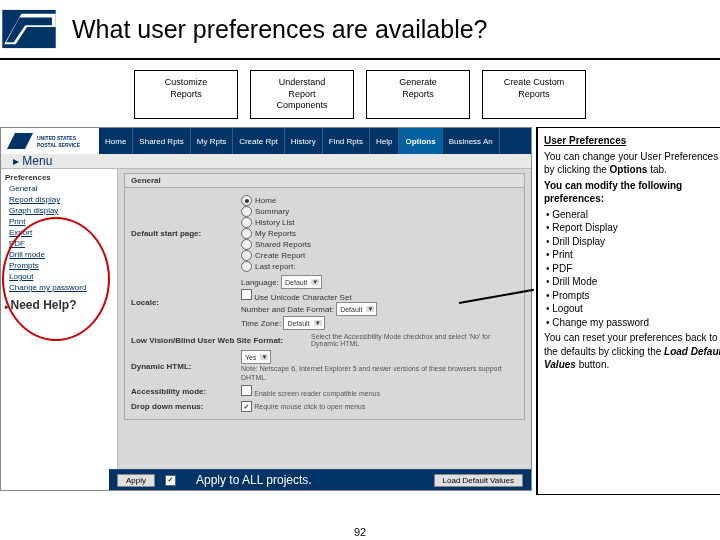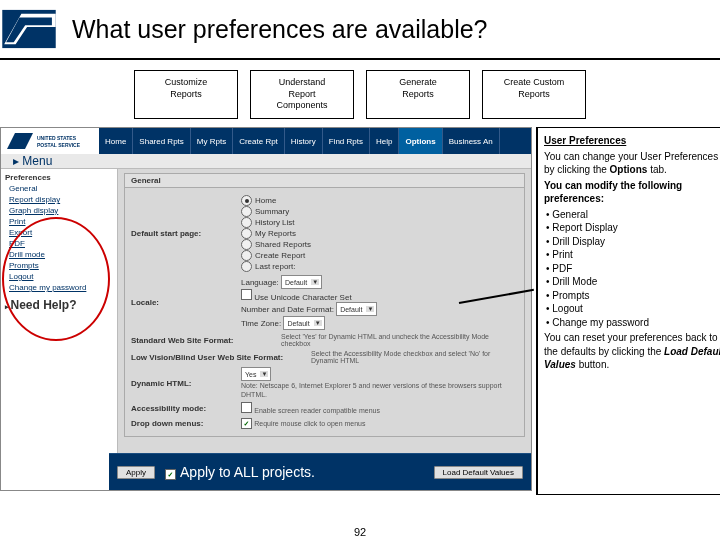--- a/index.html
+++ b/index.html
@@ -40,23 +40,23 @@
   .radio-list { display: flex; flex-direction: column; gap: 0; }
   .radio-item { display: flex; align-items: center; gap: 3px; margin: 0; }
   .radio-dot { width: 9px; height: 9px; border: 1px solid #666; border-radius: 50%; display: inline-flex; align-items: center; justify-content: center; background: #f0f0f0; flex-shrink: 0; }
   .radio-dot.checked::after { content: ""; width: 4px; height: 4px; background: #333; border-radius: 50%; }
   .sel { border: 1px solid #888; background: #fff; font-size: 7px; padding: 0 14px 0 3px; height: 12px; display: inline-flex; align-items: center; position: relative; }
   .sel::after { content: "▼"; font-size: 6px; color: #333; position: absolute; right: 2px; background: #ddd; padding: 0 1px; }
   .checkbox { width: 9px; height: 9px; border: 1px solid #666; background: #fff; display: inline-flex; align-items: center; justify-content: center; font-size: 7px; flex-shrink: 0; }
   .checkbox.checked::after { content: "✓"; color: #006600; font-weight: bold; }
   .note { font-size: 7px; color: #555; }
 
-  .bottom-bar { position: absolute; left: 108px; right: 0; bottom: 0; background: #003366; height: 20px; display: flex; align-items: center; justify-content: space-between; padding: 8px 8px; border-top: 1px solid #1a4d80; }
+  .bottom-bar { position: absolute; left: 108px; right: 0; bottom: 0; background: #003366; height: 20px; display: flex; align-items: center; justify-content: space-between; padding: 0 8px; border-top: 1px solid #1a4d80; }
   .btn { background: #e0e0e0; border: 1px solid #888; font-size: 8px; padding: 1px 8px; cursor: pointer; border-radius: 1px; }
-  .apply-chk { display: flex; align-items: flex-end; gap: 4px; color: #fff; font-size: 14px; }
+  .apply-chk { display: flex; align-items: center; gap: 20px; color: #fff; font-size: 12px; }
 
   
   .explain { flex: 0 0 184px; margin-left: 4px; border: 1px solid #000; border-left: 2px solid #000; padding: 4px 6px; font-size: 10px; line-height: 1.35; color: #000; height: 358px; overflow: hidden; }
   .explain-title { font-weight: bold; text-decoration: underline; }
   .explain p { margin: 2px 0; }
   .bullet { margin: 0 0 0 2px; }
   .bullet::before { content: "• "; }
   .bi { font-style: italic; font-weight: bold; }
 
   
@@ -175,24 +175,20 @@
               <div class="row-value">
                 <span>Language:</span>
                 <span class="sel">Default</span><br>
                 <span class="checkbox"></span>
                 <span>Use Unicode Character Set</span><br>
                 <span>Number and Date Format:</span>
                 <span class="sel">Default</span><br>
                 <span>Time Zone:</span>
                 <span class="sel">Default</span>
               </div>
-            </div>
-            <div class="row">
-              <div class="row-label" style="width:150px">Standard Web Site Format:</div>
-              <div class="row-value note">Select 'Yes' for Dynamic HTML and uncheck the Accessibility Mode checkbox</div>
             </div>
             <div class="row">
               <div class="row-label" style="width:180px">Low Vision/Blind User Web Site Format:</div>
               <div class="row-value note">Select the Accessibility Mode checkbox and select 'No' for Dynamic HTML</div>
             </div>
             <div class="row">
               <div class="row-label">Dynamic HTML:</div>
               <div class="row-value">
                 <span class="sel">Yes</span><br>
                 <span class="note">Note: Netscape 6, Internet Explorer 5 and newer versions of these browsers support DHTML.</span>

